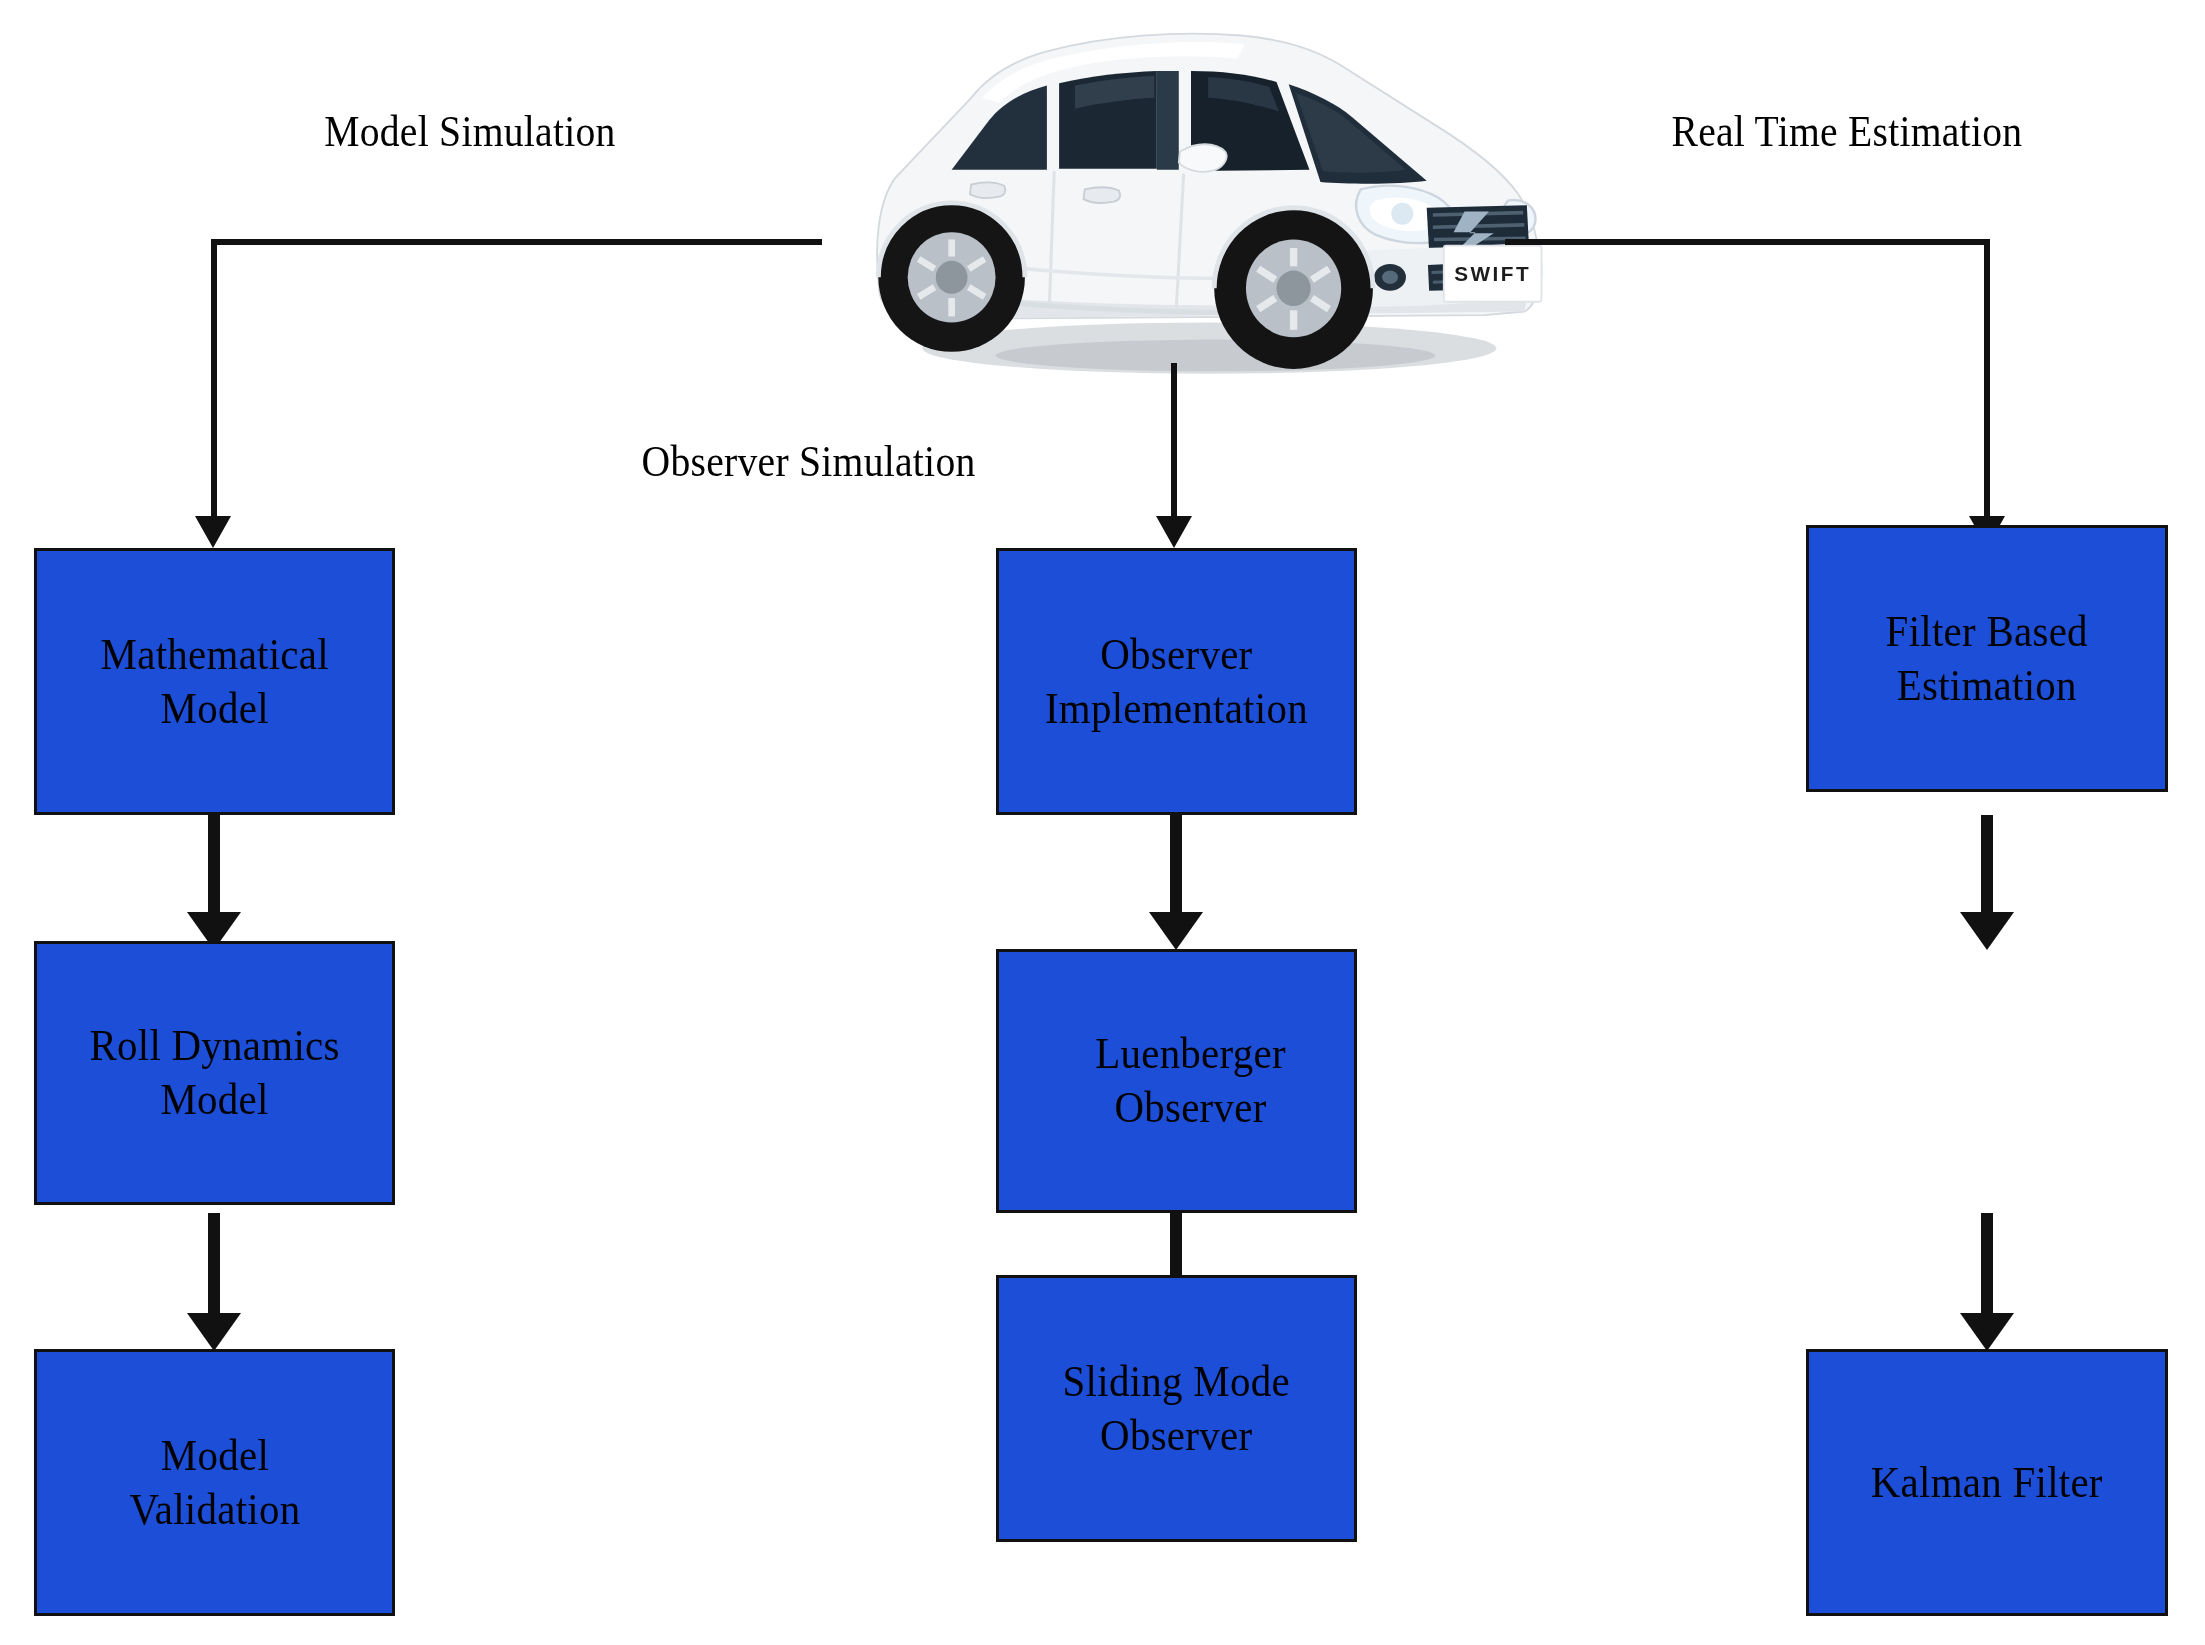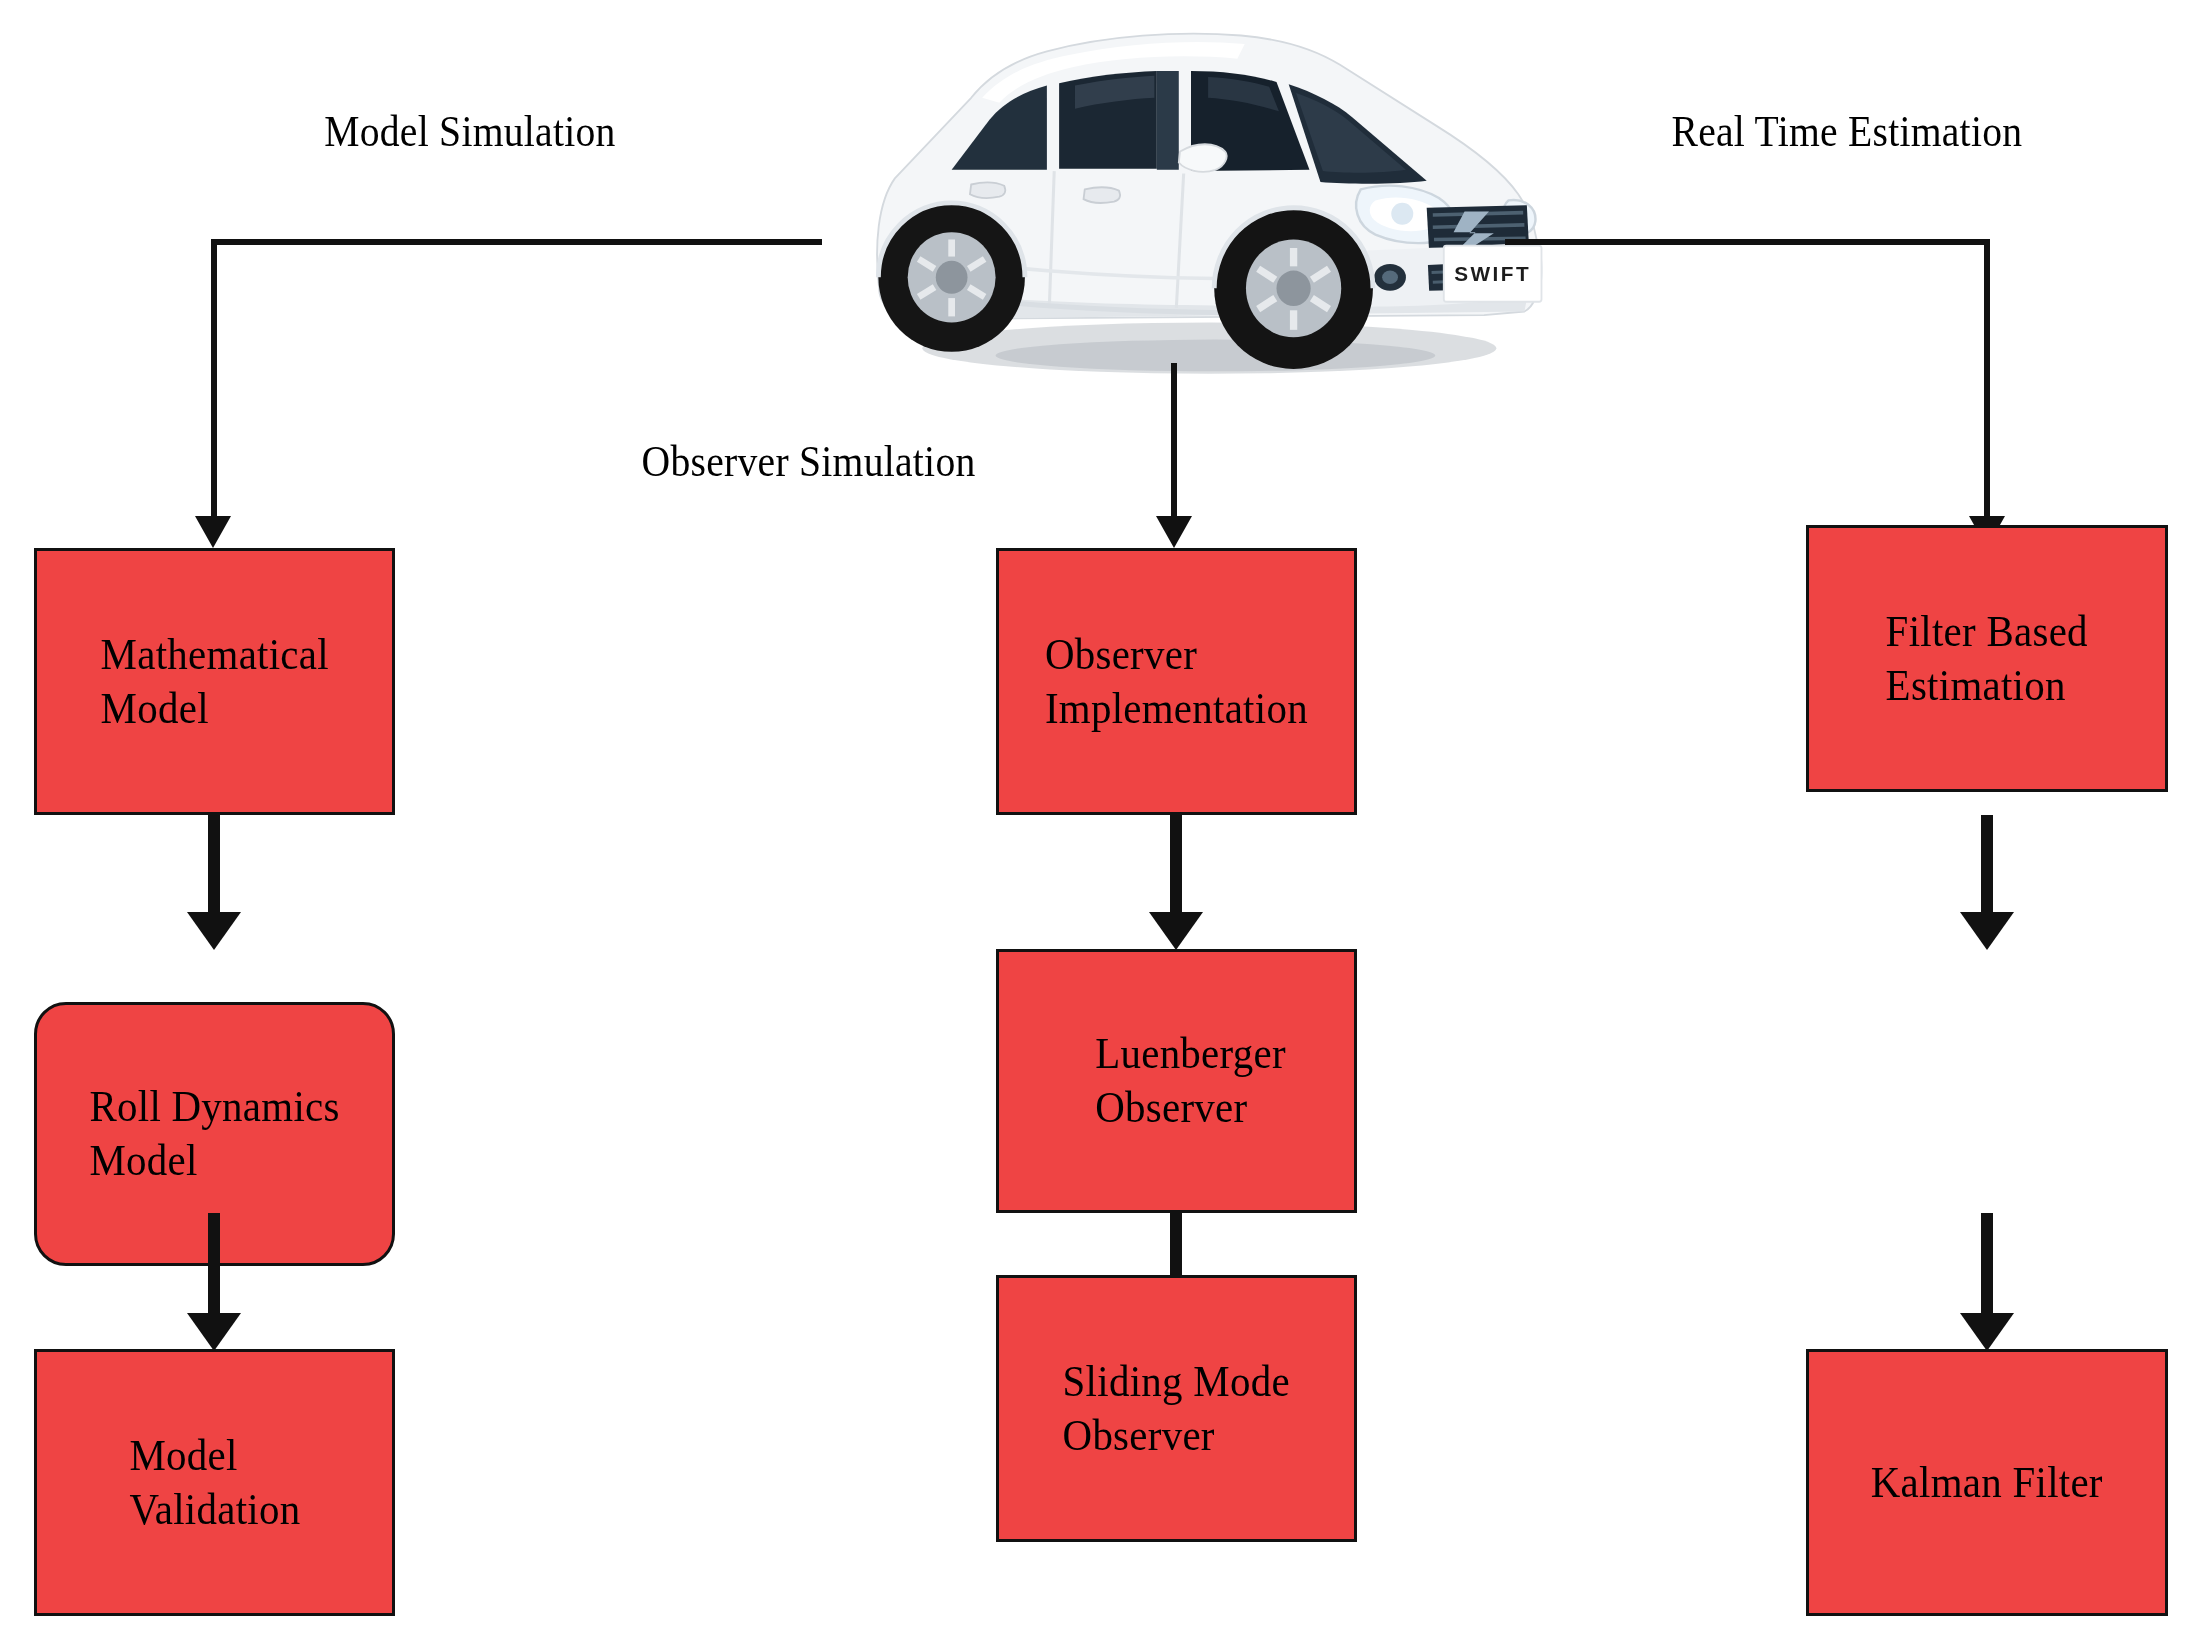--- a/index.html
+++ b/index.html
@@ -1,21 +1,21 @@
 <!DOCTYPE html>
 <html style="font-size:9.8px"><head>
 <meta charset="utf-8">
 <style>
   html,body{margin:0;padding:0;background:#fff;}
   body{width:2205px;height:1646px;position:relative;overflow:hidden;
        font-family:"Liberation Serif","DejaVu Serif",serif;color:#000;}
   #stage{position:absolute;left:0;top:0;width:2205px;height:1646px;}
 
-  .node{position:absolute;box-sizing:border-box;border:3.7px solid #111;background:#ef4444;
-        display:flex;align-items:center;justify-content:center;text-align:left;}
+  .node{position:absolute;box-sizing:border-box;border:3.7px solid #111;background:#1d4ed8;
+        display:flex;align-items:center;justify-content:center;text-align:center;}
   .node .node-label{font-size:44px;line-height:1.22;letter-spacing:0.3px;
         transform:scaleX(.93);transform-origin:center;white-space:pre-line;}
 
   .branch-label{position:absolute;font-size:44px;line-height:1;letter-spacing:0.3px;
         white-space:nowrap;transform:scaleX(.9);}
 
   .hline{position:absolute;background:#111;height:5.5px;}
   .vline{position:absolute;background:#111;width:5.5px;}
   .vline-thick{position:absolute;background:#111;width:12.2px;}
 
@@ -178,21 +178,21 @@
 
   <div class="node" style="left:34px;top:548px;width:361px;height:267px;">
     <span class="node-label">Mathematical
 Model</span>
   </div>
 
   <div class="vline-thick" style="left:1168px;"></div>
   <div class="vline-thick" style="left:208px;top:815px;height:101px;"></div>
   <div class="arrowhead big" style="left:187px;top:912px;"></div>
 
-  <div class="node" style="left:34px;top:1002px;width:361px;height:264px;border-radius:32px;">
+  <div class="node" style="left:34px;top:941px;width:361px;height:264px;">
     <span class="node-label">Roll Dynamics
 Model</span>
   </div>
 
   <div class="vline-thick" style="left:208px;top:1213px;height:104px;"></div>
   <div class="arrowhead big" style="left:187px;top:1313px;"></div>
 
   <div class="node" style="left:34px;top:1349px;width:361px;height:267px;">
     <span class="node-label">Model
 Validation</span>

